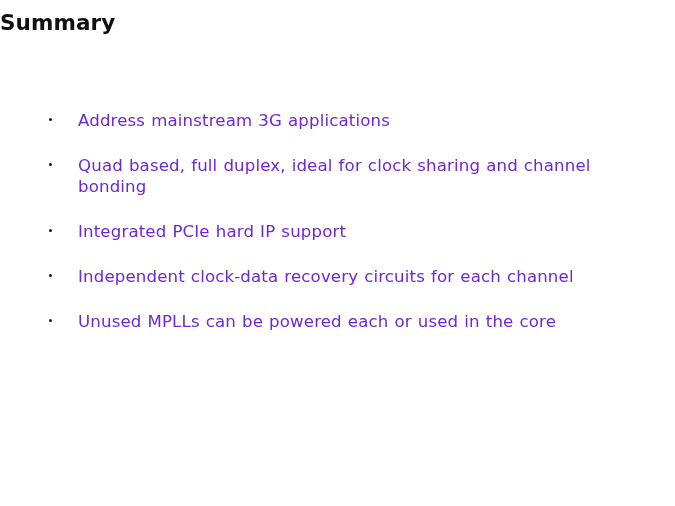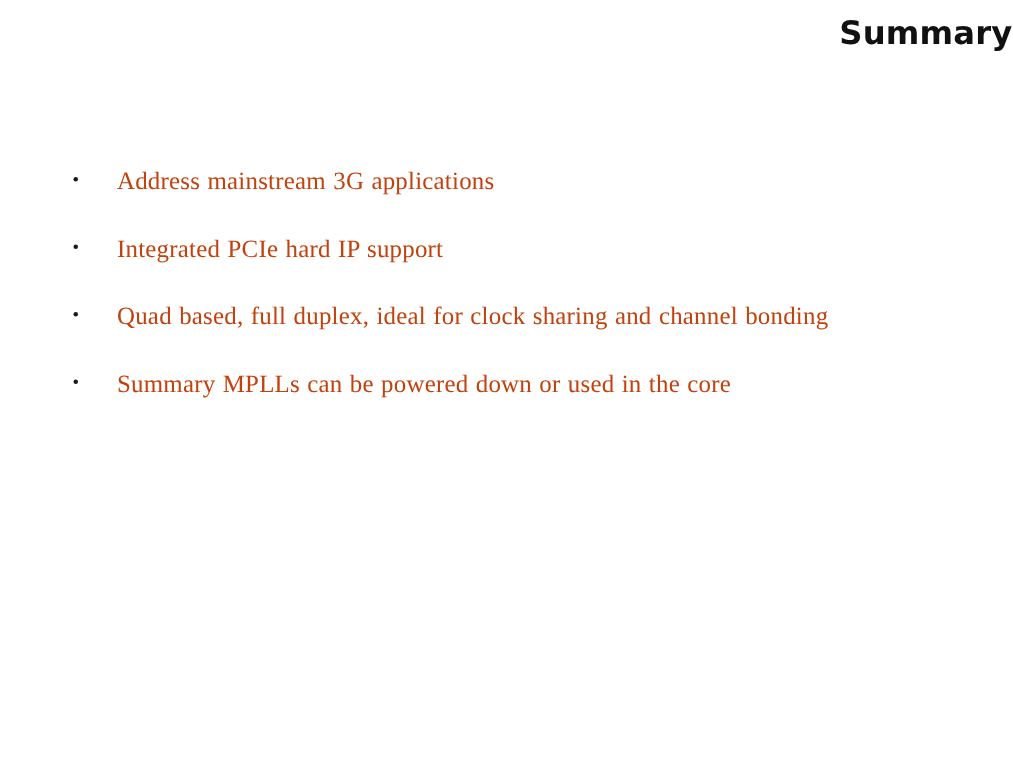--- a/index.html
+++ b/index.html
@@ -19,44 +19,43 @@
     width: 675px;
     height: 506px;
     background: #ffffff;
     box-sizing: border-box;
   }
   .slide-title {
     position: absolute;
     left: 0;
     top: 10px;
     width: 675px;
-    text-align: right;
+    text-align: left;
     font-size: 21.5px;
     font-weight: bold;
     color: #111111;
     letter-spacing: 0.1px;
     line-height: 26px;
   }
   .bullet-list {
     position: absolute;
     left: 44px;
     top: 110px;
     width: 600px;
   }
   .bullet-item {
     position: relative;
     display: block;
     padding-left: 34px;
     margin: 0 0 24px 0;
     font-size: 16.6px;
     line-height: 21px;
-    color: #c2410c;
+    color: #6d28d9;
     letter-spacing: 0.15px;
     word-spacing: 0.6px;
-    font-family: Liberation Serif, serif;
   }
   .bullet-item:last-child {
     margin-bottom: 0;
   }
   .bullet-marker {
     position: absolute;
     left: 5px;
     top: 8px;
     width: 3.4px;
     height: 3.4px;
@@ -77,32 +76,36 @@
 
   <div class="slide-title">Summary</div>
 
   <div class="bullet-list">
 
     <div class="bullet-item">
       <span class="bullet-marker"></span>
       <span class="bullet-text">Address mainstream 3G applications</span>
     </div>
 
+    <div class="bullet-item wrapped">
+      <span class="bullet-marker"></span>
+      <span class="bullet-text">Quad based, full duplex, ideal for clock sharing and channel bonding</span>
+    </div>
+
     <div class="bullet-item">
       <span class="bullet-marker"></span>
       <span class="bullet-text">Integrated PCIe hard IP support</span>
     </div>
 
-    <div class="bullet-item wrapped">
+
+    <div class="bullet-item">
       <span class="bullet-marker"></span>
-      <span class="bullet-text">Quad based, full duplex, ideal for clock sharing and channel bonding</span>
+      <span class="bullet-text">Independent clock-data recovery circuits for each channel</span>
     </div>
-
-
 
 
     <div class="bullet-item">
       <span class="bullet-marker"></span>
-      <span class="bullet-text">Summary MPLLs can be powered down or used in the core</span>
+      <span class="bullet-text">Unused MPLLs can be powered each or used in the core</span>
     </div>
 
   </div>
 </div>
 
 </body></html>

